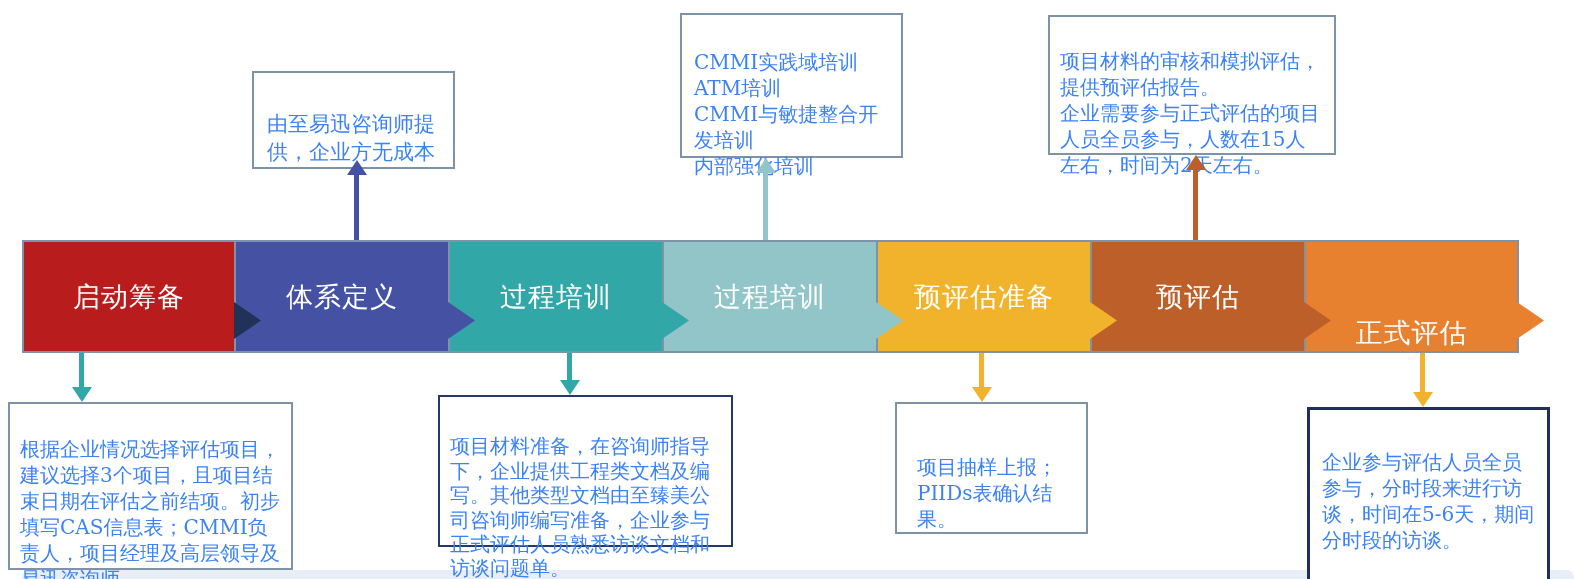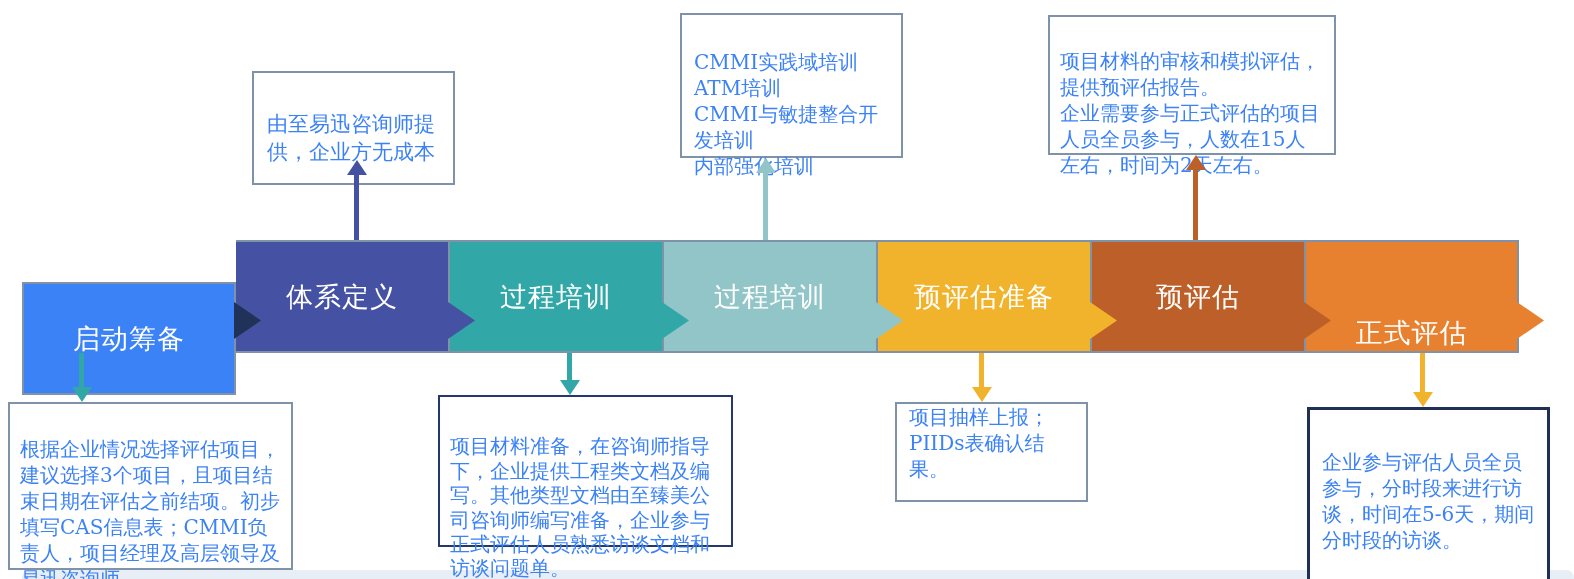--- a/index.html
+++ b/index.html
@@ -33,44 +33,44 @@
   .head-up   { clip-path:polygon(50% 0, 100% 100%, 0 100%); }
   .head-down { clip-path:polygon(0 0, 100% 0, 50% 100%); }
 
   
   .callout {
     position:absolute; box-sizing:border-box; background:#ffffff;
     border:2px solid #7E93A8; color:#3b82f6;
     font-family:"DejaVu Serif", serif; font-weight:normal;
     font-size:20px; line-height:1.3; white-space:pre-line; z-index:1;
   }
-  .c-sysdef   { left:252px;  top:71px;  width:203px; height:114px;  padding:11px 13px; font-size:21px; }
+  .c-sysdef   { left:252px;  top:71px;  width:203px; height:98px;  padding:11px 13px; font-size:21px; }
   .c-training { left:680px;  top:13px;  width:223px; height:145px; padding:8px 12px; }
   .c-preassess{ left:1048px; top:15px;  width:288px; height:140px; padding:5px 10px; }
   .c-launch   { left:8px;    top:402px; width:285px; height:168px; padding:6px 10px; }
   .c-procprep { left:438px;  top:395px; width:295px; height:152px; padding:13px 10px; line-height:1.22;
                 border-color:#24386B; }
-  .c-sampling { left:895px;  top:402px; width:193px; height:100px; padding:0 12px;
-                display:flex; align-items:flex-start; }
+  .c-sampling { left:895px;  top:402px; width:193px; height:132px; padding:0 20px;
+                display:flex; align-items:flex-end; }
   .c-formal   { left:1307px; top:407px; width:243px; height:178px; padding:13px 12px;
                 border:3px solid #1F2F55; }
 
   
   .bottom-bar {
     position:absolute; left:22px; top:570px; width:1552px; height:16px;
     background:#E8EEF5; border-radius:8px;
   }
 </style>
 </head>
 <body>
 
 <div class="canvas">
 
   <div class="band">
-    <div class="seg s1 first" style="background-color: #3b82f6; margin-top: 42px;">
+    <div class="seg s1 first" style="background-color: #b91c1c;">
       <span class="seg-label">启动筹备</span>
     </div>
     <div class="seg s2" style="background-color: rgb(69, 82, 163);">
       <span class="seg-label">体系定义</span>
     </div>
     <div class="seg s3" style="background-color: rgb(49, 167, 167);">
       <span class="seg-label">过程培训</span>
     </div>
     <div class="seg s4" style="background-color: rgb(146, 197, 200);">
       <span class="seg-label">过程培训</span>

